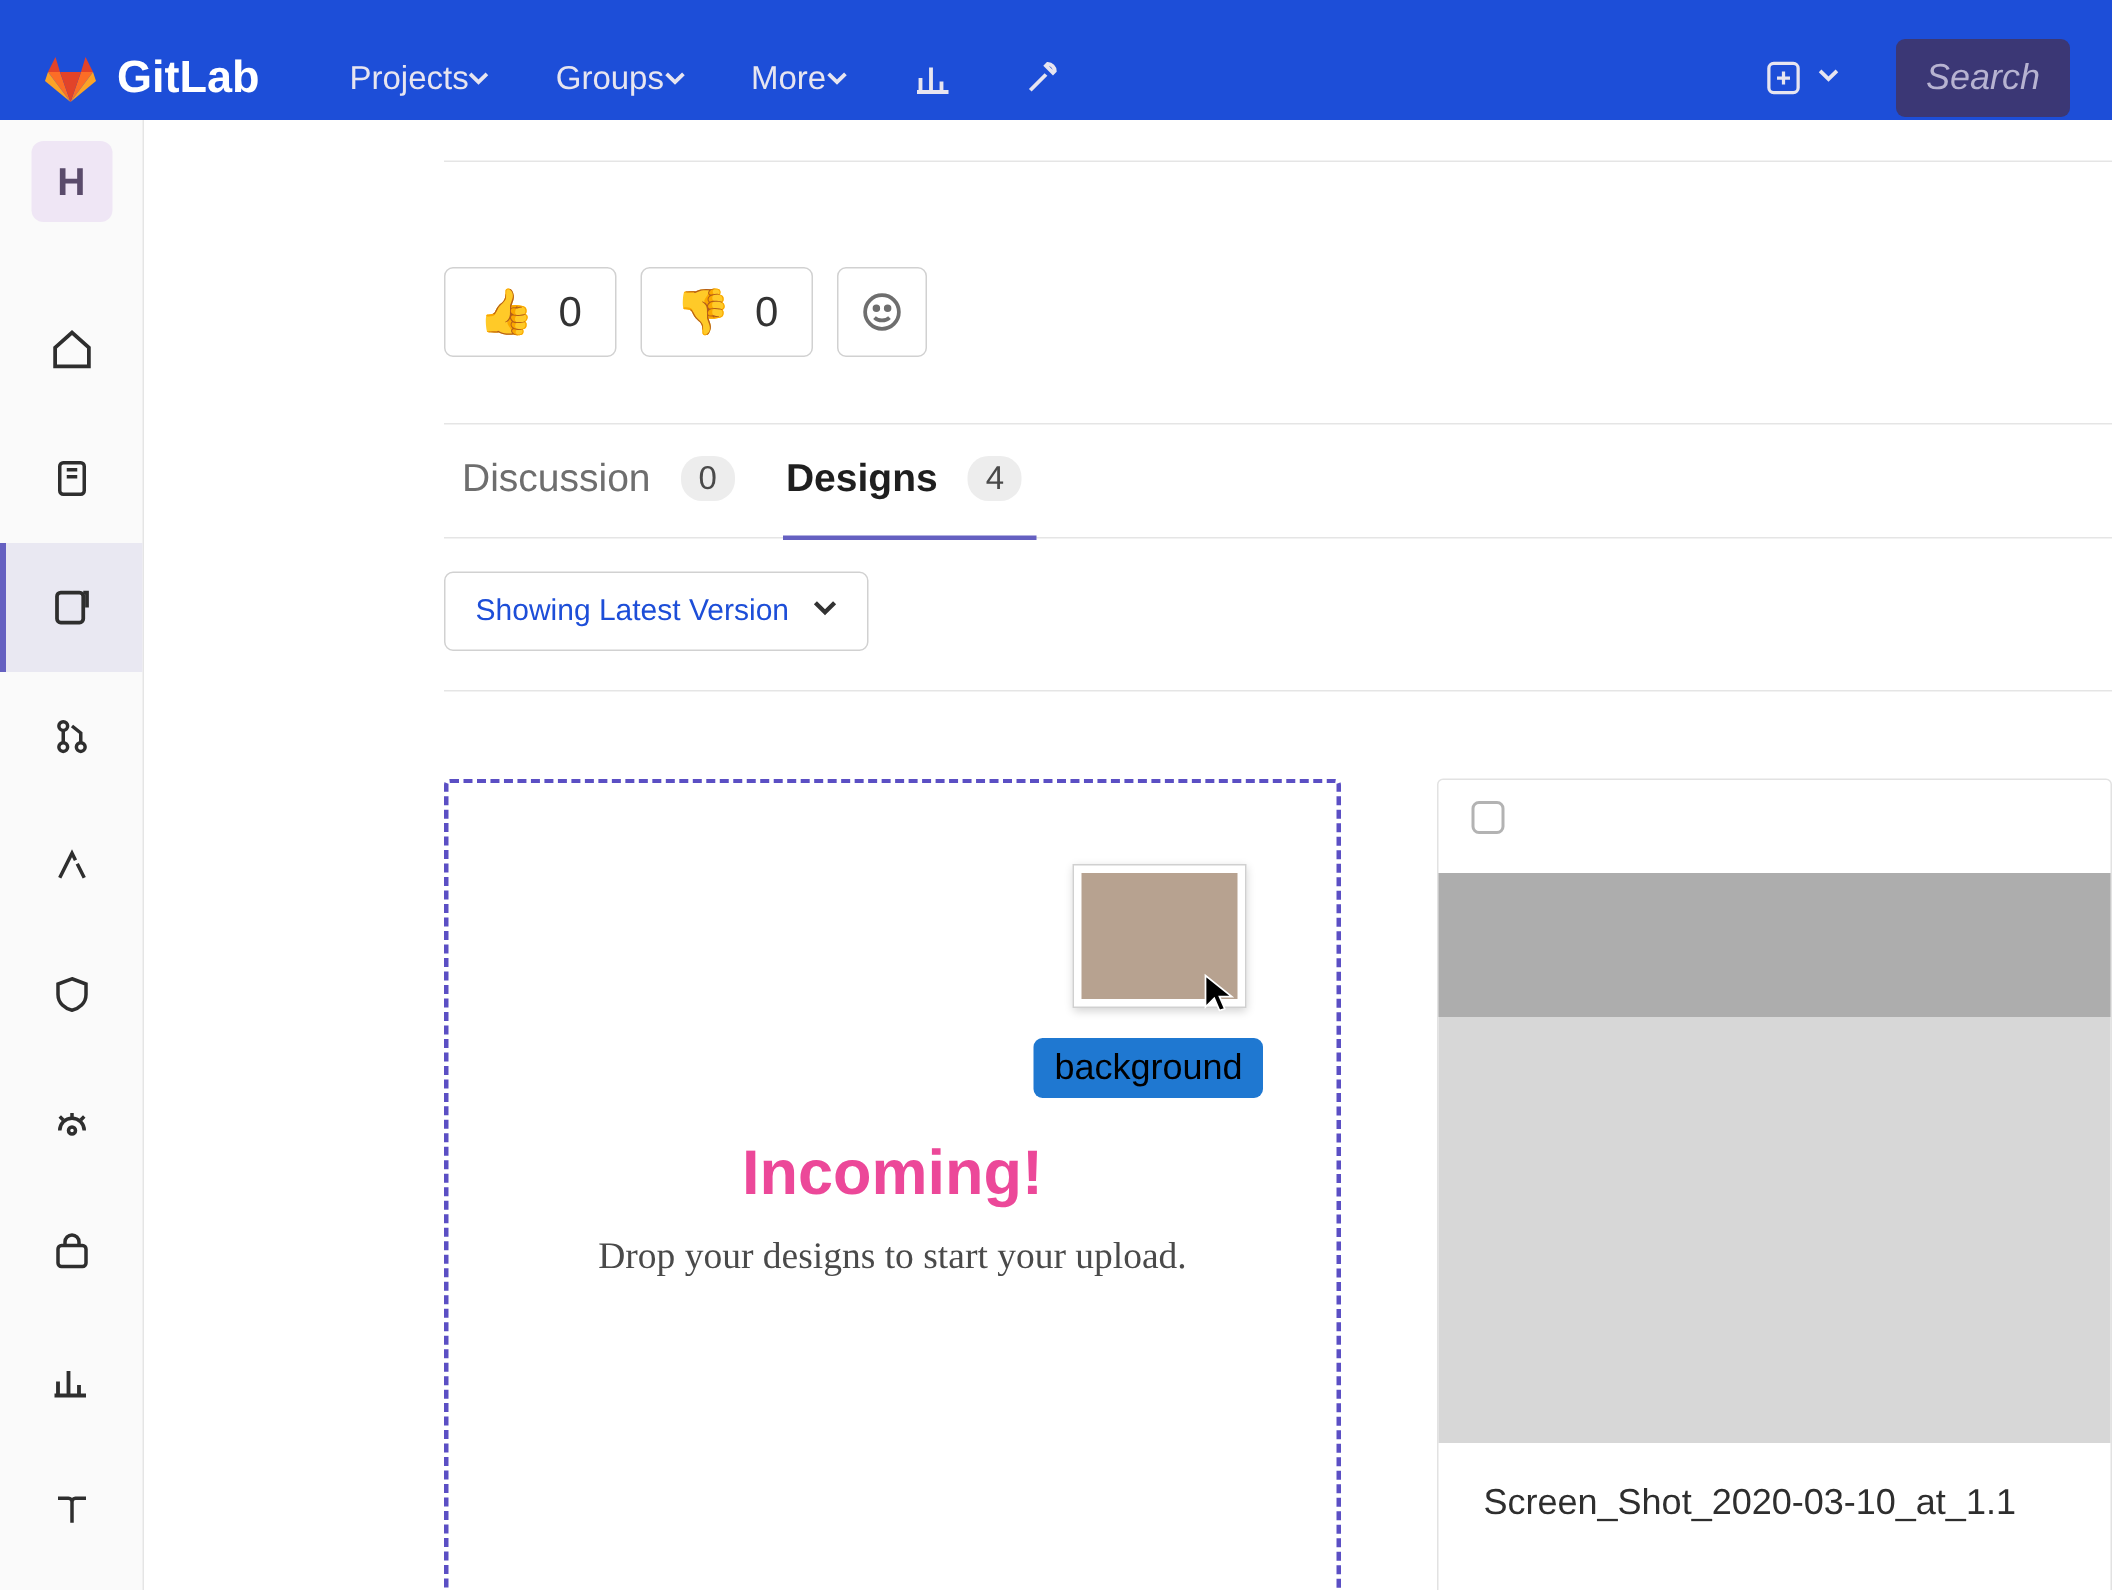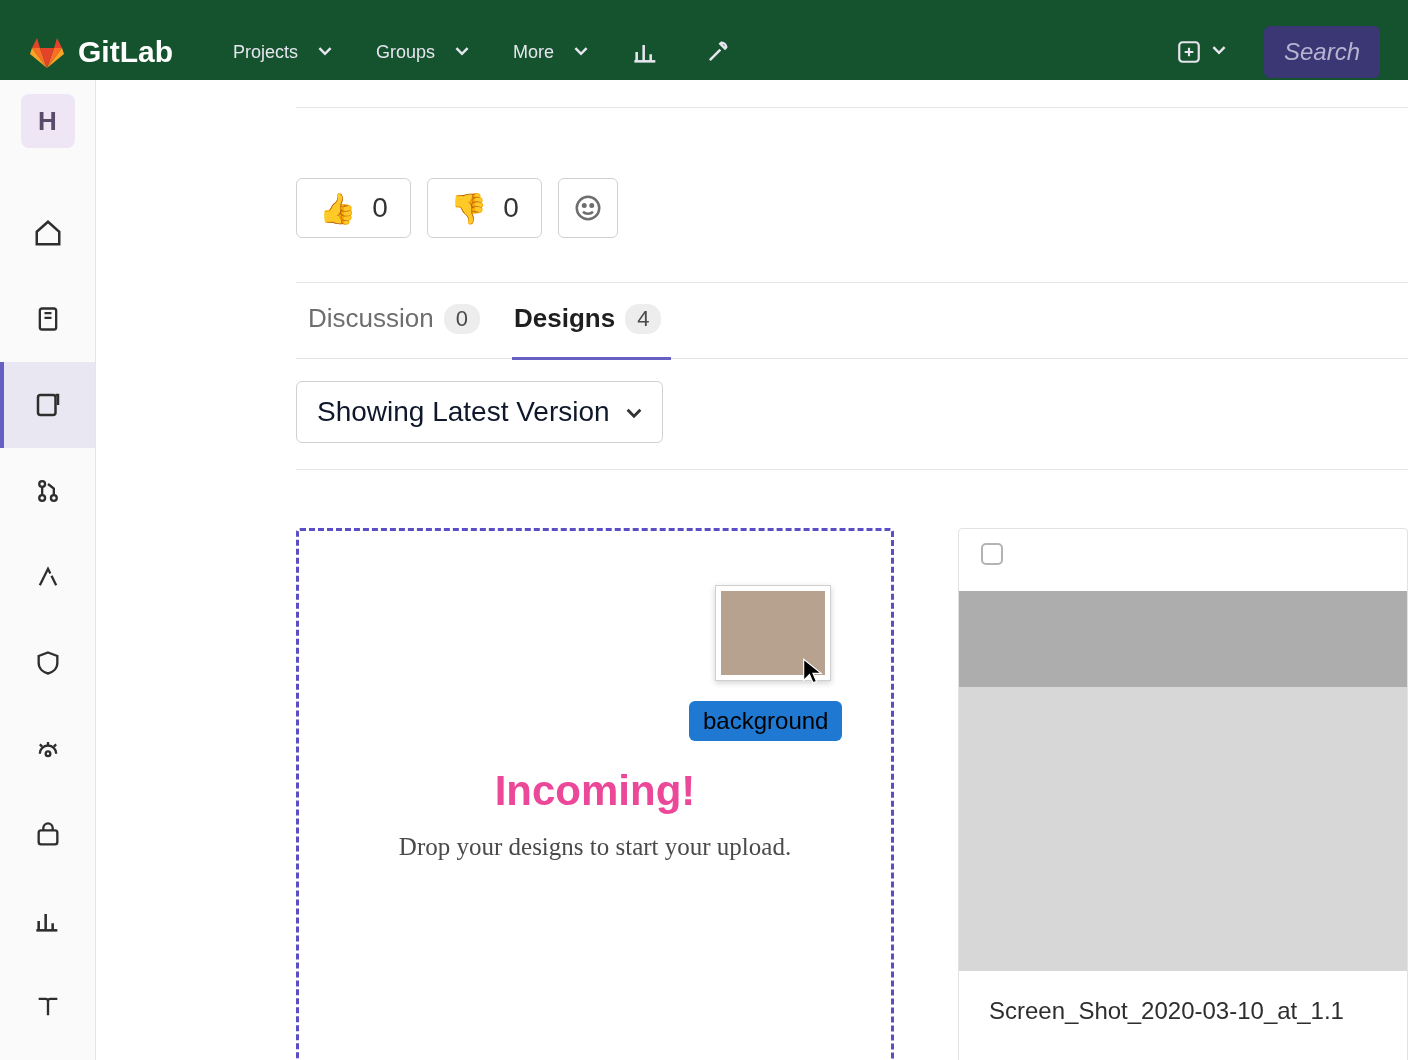--- a/index.html
+++ b/index.html
@@ -8,32 +8,32 @@
     background: #fff;
     width: 1408px;
     height: 1060px;
     overflow: hidden;
     position: relative;
   }
 
   
   .topbar {
     height: 104px;
-    background: #14532d;
+    background: #1d4ed8;
     display: flex;
     align-items: center;
     padding: 0 28px 0 28px;
     color: #fff;
     text-align: right;
   }
   .logo-group { display: flex; align-items: center; gap: 12px; }
   .logo-mark svg { display: block; }
   .logo-text { font-size: 30px; font-weight: 600; color: #fff; }
   .nav-items { display: flex; align-items: center; gap: 44px; margin-left: 60px; }
-  .nav-link { display: flex; align-items: center; gap: 20px; font-size: 18px; color: #e7e5f0; cursor: pointer; }
+  .nav-link { display: flex; align-items: center; gap: 0; font-size: 22px; color: #e7e5f0; cursor: pointer; }
   .chev { display:inline-block; }
   .nav-icon { display:flex; align-items:center; justify-content:center; color:#e7e5f0; cursor:pointer; }
   .spacer { flex: 1; }
   .plus-btn { display:flex; align-items:center; gap:10px; color:#e7e5f0; cursor:pointer; margin-right: 38px; }
   .search-box {
     background: #3b3775;
     height: 52px;
     border-radius: 6px;
     padding: 0 20px;
     display: flex;
@@ -126,21 +126,21 @@
   .tabs-row {
     margin-top: 44px;
     border-top: 1px solid #e5e5e5;
     border-bottom: 1px solid #e5e5e5;
     display:flex;
     gap: 34px;
     padding: 20px 0 20px 12px;
     width: 1120px;
   }
   .tab {
-    display:flex; align-items:center; gap:10px;
+    display:flex; align-items:center; gap:20px;
     font-size: 26px;
     color:#6e6e6e;
     cursor:pointer;
     position: relative;
     padding-bottom: 4px;
   }
   .tab.active { color:#1f1f1f; font-weight:600; }
   .tab.active::after {
     content:"";
     position:absolute;
@@ -163,22 +163,22 @@
     border-bottom: 1px solid #e5e5e5;
     width: 1120px;
   }
   .version-dd {
     border:1px solid #d1d1d1;
     border-radius:6px;
     padding: 14px 20px;
     display:inline-flex;
     align-items:flex-start;
     gap:16px;
-    font-size:28px;
-    color:#0f172a;
+    font-size:20px;
+    color:#1d4ed8;
     cursor:pointer;
     background:#fff;
   }
 
   .designs-area {
     margin-top: 58px;
     display:flex;
     gap: 64px;
     width: 1120px;
   }

